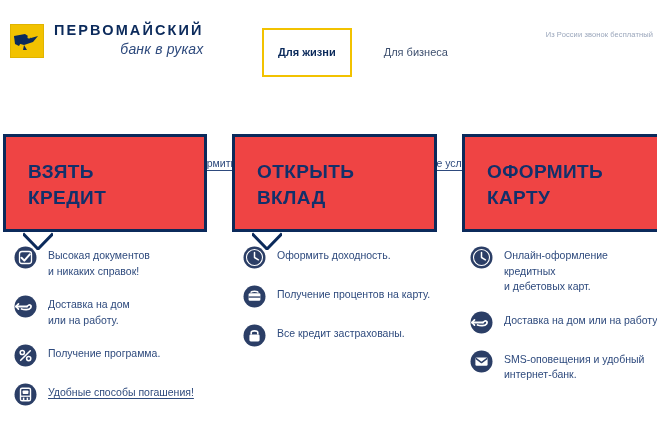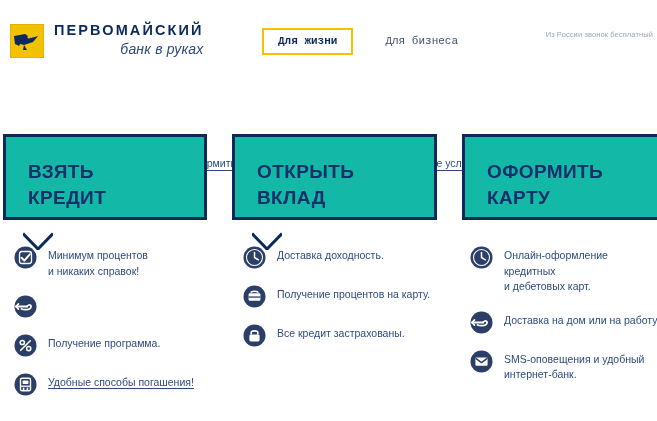--- a/index.html
+++ b/index.html
@@ -13,37 +13,37 @@
   
   .header{position:relative;height:72px;}
   .logo-wrap{position:absolute;left:10px;top:24px;display:flex;align-items:flex-start;}
   .logo-mark{width:32px;height:32px;background:#f2c200;position:relative;flex:none;border:1px solid #e0b400;}
   .logo-mark svg{position:absolute;left:0;top:0;}
   .logo-text{margin-left:10px;display:flex;flex-direction:column;justify-content:center;height:32px;}
   .logo-name{font-size:14.5px;font-weight:bold;letter-spacing:2.1px;color:#0b2a5b;line-height:1;}
   .logo-tag{font-size:14px;font-style:italic;color:#2e4a7d;text-align:right;margin-top:4px;letter-spacing:.2px;}
 
   .audience{position:absolute;left:262px;top:28px;display:flex;align-items:center;gap:18px;}
-  .aud-tab{font-size:11px;color:#3d4f6e;padding:6px 14px;line-height:1;font-family:Liberation Mono, monospace;}
+  .aud-tab{font-size:11px;color:#3d4f6e;padding:17px 14px;line-height:1;}
   .aud-tab.active{color:#0b2a5b;font-weight:bold;border:2px solid #f2c200;}
 
   .phone{position:absolute;right:4px;top:26px;text-align:right;}
   .phone-num{font-size:14px;font-weight:bold;color:#0b2a5b;letter-spacing:.3px;line-height:1;}
   .phone-sub{font-size:7.5px;color:#9aa6bb;margin-top:4px;letter-spacing:.1px;}
 
   
   .nav{position:relative;height:34px;}
   .nav-left{position:absolute;left:4px;top:86px;display:flex;gap:22px;}
   .nav-right{position:absolute;left:563px;top:86px;display:flex;gap:16px;white-space:nowrap;}
   .nav-link{font-size:10.5px;color:#2e4a7d;text-decoration:underline;text-underline-offset:3px;
             text-decoration-thickness:1px;line-height:1;white-space:nowrap;}
 
   
   .cards{position:absolute;left:0;top:134px;width:657px;}
-  .card{position:absolute;top:0;height:86px;border:3px solid #0b2a5b;background:#14b8a6;box-sizing:border-box;padding-left:35px;}
+  .card{position:absolute;top:0;height:98px;border:3px solid #0b2a5b;background:#ef4444;box-sizing:border-box;padding-left:35px;}
   .card .title{position:absolute;left:22px;top:22px;font-size:19px;font-weight:bold;color:#12306a;
                line-height:1.38;letter-spacing:.4px;}
   .tail{position:absolute;left:17px;top:95px;width:30px;height:18px;}
   .tail svg{display:block;}
 
   
   .features{position:absolute;top:246px;}
   .feat{display:flex;align-items:flex-start;margin-bottom:16px;}
   .feat .ico{width:23px;height:23px;flex:none;margin-right:11px;}
   .feat .ico svg{display:block;}
@@ -132,33 +132,36 @@
   <div class="features" style="left:14px;width:200px;">
     <div class="feat">
       <span class="ico">
         <svg width="23" height="23" viewBox="0 0 23 23">
           <circle cx="11.5" cy="11.5" r="11" fill="#2b3e66"></circle>
           <rect x="5.5" y="5.5" width="12" height="12" rx="2.5" fill="none" stroke="#fff" stroke-width="1.3"></rect>
           <path d="M7.5 11.8 L10.3 14.6 L15.8 8.4" fill="none" stroke="#fff" stroke-width="2" stroke-linecap="round" stroke-linejoin="round"></path>
         </svg>
       </span>
       <span class="txt">
-        <span>Минимум процентов</span><br><span>и никаких справок!</span>
+        <span>Высокая документов</span><br><span>и никаких справок!</span>
       </span>
     </div>
 
     <div class="feat">
       <span class="ico">
         <svg width="23" height="23" viewBox="0 0 23 23">
           <circle cx="11.5" cy="11.5" r="11" fill="#2b3e66"></circle>
           <path d="M3 11.5 C7 8, 14 8.5, 16 11.5 C14 14.8, 7 15.2, 3 11.5 Z" fill="#2b3e66"></path>
           <path d="M2 11.5 L13 11.5" stroke="#fff" stroke-width="1.8" stroke-linecap="round"></path>
           <path d="M13 11.5 C16 8.5, 18 10.5, 16.5 13 C15 15.2, 10 15, 7.5 14" fill="none" stroke="#fff" stroke-width="1.7" stroke-linecap="round"></path>
           <path d="M4.5 8.8 L2 11.5 L4.5 14.2" fill="none" stroke="#fff" stroke-width="1.7" stroke-linecap="round" stroke-linejoin="round"></path>
         </svg>
+      </span>
+      <span class="txt">
+        <span>Доставка на дом</span><br><span>или на работу.</span>
       </span>
     </div>
 
     <div class="feat">
       <span class="ico">
         <svg width="23" height="23" viewBox="0 0 23 23">
           <circle cx="11.5" cy="11.5" r="11" fill="#2b3e66"></circle>
           <circle cx="8.3" cy="8.5" r="2.1" fill="none" stroke="#fff" stroke-width="1.5"></circle>
           <circle cx="14.7" cy="14.6" r="2.1" fill="none" stroke="#fff" stroke-width="1.5"></circle>
           <path d="M16.3 6.8 L6.7 16.3" stroke="#fff" stroke-width="1.6" stroke-linecap="round"></path>
@@ -184,21 +187,21 @@
 
   <div class="features" style="left:243px;width:200px;">
     <div class="feat">
       <span class="ico">
         <svg width="23" height="23" viewBox="0 0 23 23">
           <circle cx="11.5" cy="11.5" r="11" fill="#2b3e66"></circle>
           <circle cx="11.5" cy="11.5" r="8" fill="none" stroke="#fff" stroke-width="1.1"></circle>
           <path d="M11.5 6.4 L11.5 11.5 L15.4 13.8" fill="none" stroke="#fff" stroke-width="1.5" stroke-linecap="round" stroke-linejoin="round"></path>
         </svg>
       </span>
-      <span class="txt">Доставка доходность.</span>
+      <span class="txt">Оформить доходность.</span>
     </div>
 
     <div class="feat">
       <span class="ico">
         <svg width="23" height="23" viewBox="0 0 23 23">
           <circle cx="11.5" cy="11.5" r="11" fill="#2b3e66"></circle>
           <path d="M8 7.8 C8 5.6, 15 5.6, 15 7.8" fill="none" stroke="#fff" stroke-width="1.5"></path>
           <rect x="5.6" y="8.2" width="11.8" height="7.6" rx="1.4" fill="#fff"></rect>
           <rect x="5.6" y="11.4" width="11.8" height="1.3" fill="#2b3e66"></rect>
         </svg>

